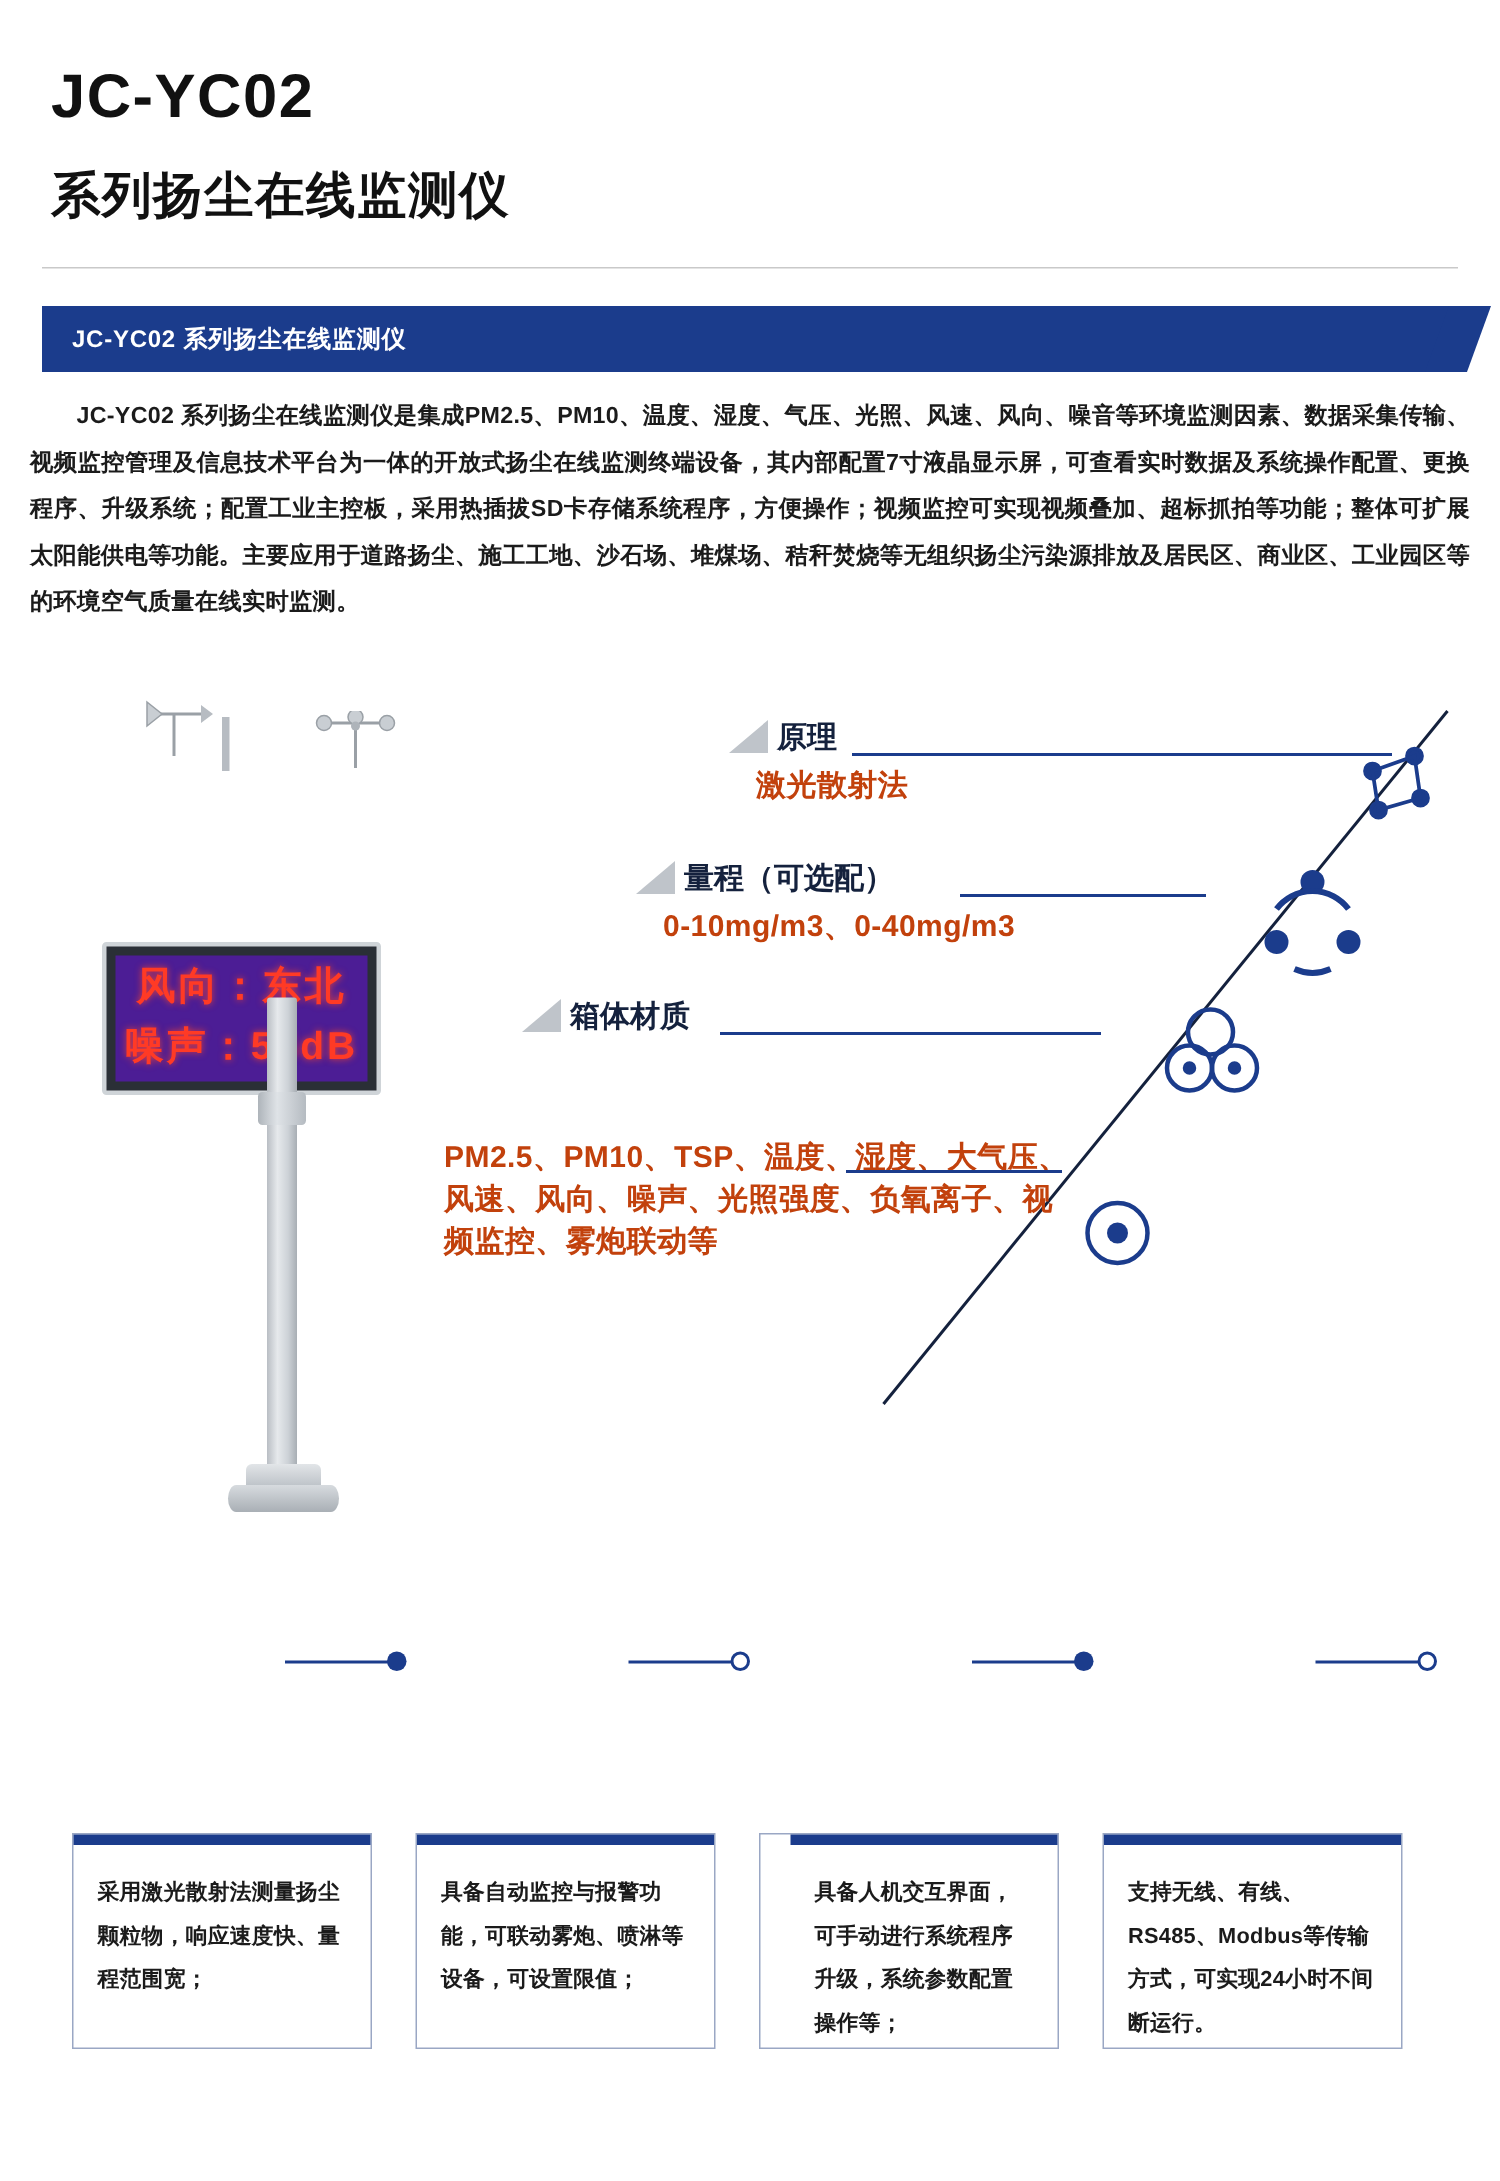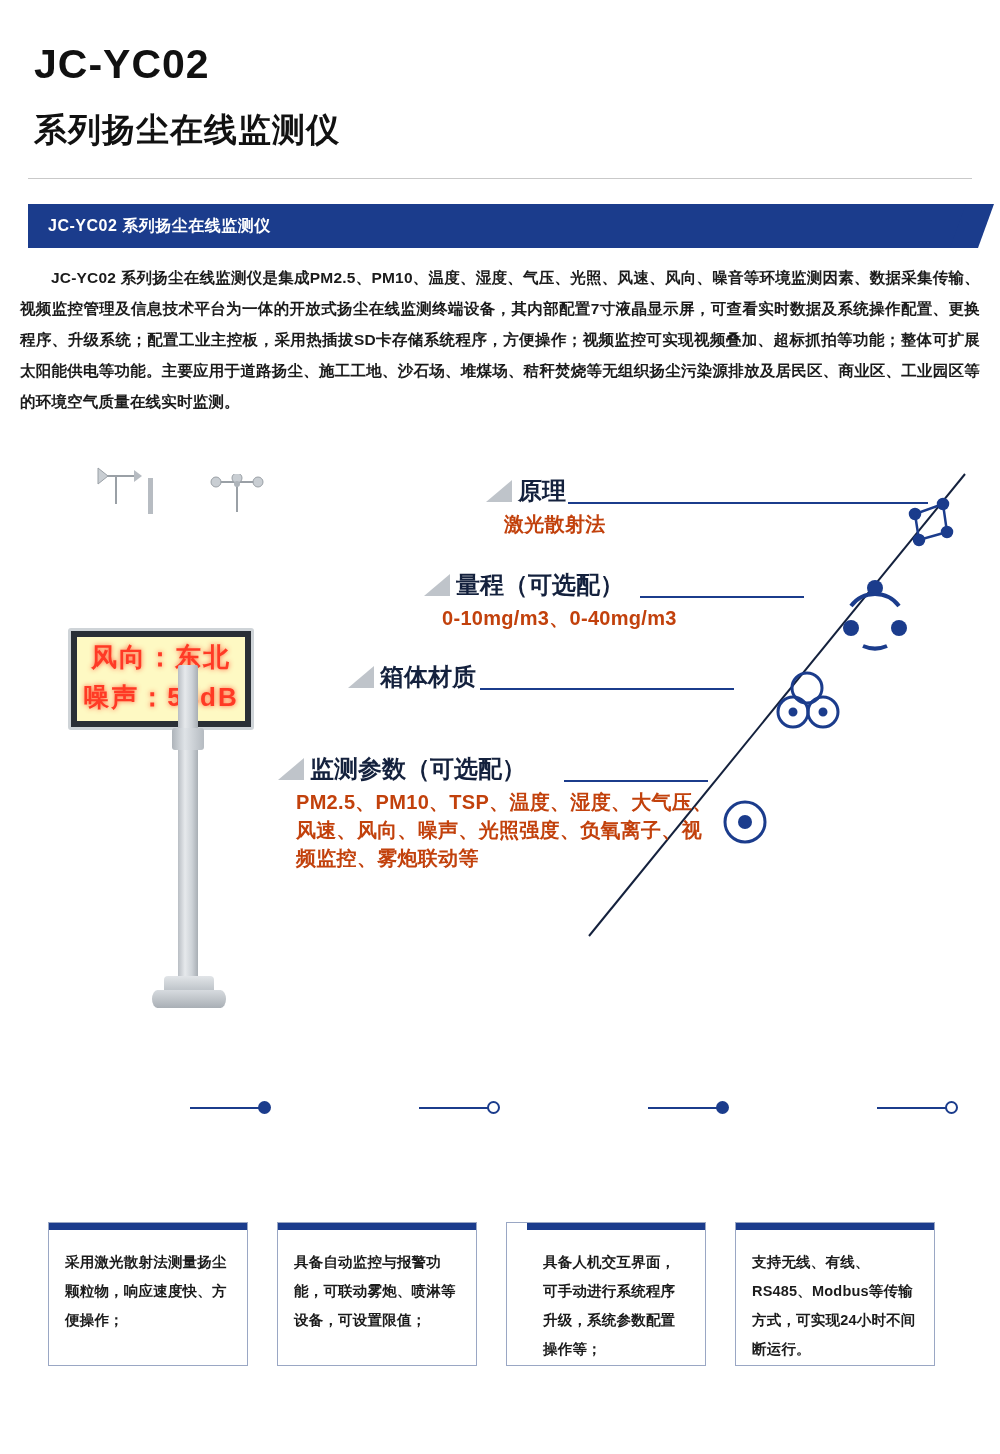--- a/index.html
+++ b/index.html
@@ -150,21 +150,21 @@
     border: 3px solid #cfd4d8;
     border-radius: 3px;
     overflow: hidden;
   }
   .dev-screen-inner {
     position: absolute;
     left: 6px;
     top: 6px;
     right: 6px;
     bottom: 6px;
-    background: #fef9c3;
+    background: #4c1d95;
   }
   .led-line {
     color: #ff3a25;
     font-size: 26px;
     font-weight: bold;
     text-align: center;
     line-height: 40px;
     letter-spacing: 2px;
     text-shadow: 0 0 5px rgba(255,70,40,0.85);
   }
@@ -265,21 +265,21 @@
     height: 30px;
   }
   .spec-wedge {
     width: 26px;
     height: 22px;
     background: #bfc4ca;
     margin-right: 6px;
     clip-path: polygon(100% 0, 100% 100%, 0 100%);
   }
   .spec-title {
-    font-size: 24px;
+    font-size: 20px;
     font-weight: bold;
     color: #14213d;
     white-space: nowrap;
   }
   .spec-underline {
     position: absolute;
     height: 1.5px;
     background: #1b3c8c;
   }
   .spec-body {
@@ -457,24 +457,20 @@
 
   <div class="spec" id="spec-material">
     <div class="spec-head">
       <div class="spec-wedge"></div>
       <div class="spec-title">箱体材质</div>
     </div>
     <div class="spec-underline" style="left:132px; top:26px; width:254px;"></div>
   </div>
 
   <div class="spec" id="spec-params">
-    <div class="spec-head">
-      <div class="spec-wedge"></div>
-      <div class="spec-title">监测参数（可选配）</div>
-    </div>
     <div class="spec-underline" style="left:286px; top:26px; width:144px;"></div>
     <div class="spec-body" style="width:420px;">PM2.5、PM10、TSP、温度、湿度、大气压、风速、风向、噪声、光照强度、负氧离子、视频监控、雾炮联动等</div>
   </div>
 
   <div class="steps">
     
     
 
     
     
@@ -493,21 +489,21 @@
   <div class="connector-dot hollow" style="left:487px;"></div>
 
   <div class="connector" style="left:648px; width:74px;"></div>
   <div class="connector-dot" style="left:716px;"></div>
 
   <div class="connector" style="left:877px; width:74px;"></div>
   <div class="connector-dot hollow" style="left:945px;"></div>
 
   <div class="feature" id="feat-1">
     <div class="feature-top"></div>
-    <div class="feature-text">采用激光散射法测量扬尘颗粒物，响应速度快、方便操作；</div>
+    <div class="feature-text">采用激光散射法测量扬尘颗粒物，响应速度快、量程范围宽；</div>
   </div>
   <div class="feature" id="feat-2">
     <div class="feature-top"></div>
     <div class="feature-text">具备自动监控与报警功能，可联动雾炮、喷淋等设备，可设置限值；</div>
   </div>
   <div class="feature" id="feat-3">
     <div class="feature-top"></div>
     <div class="feature-text">具备人机交互界面，可手动进行系统程序升级，系统参数配置操作等；</div>
   </div>
   <div class="feature" id="feat-4">

